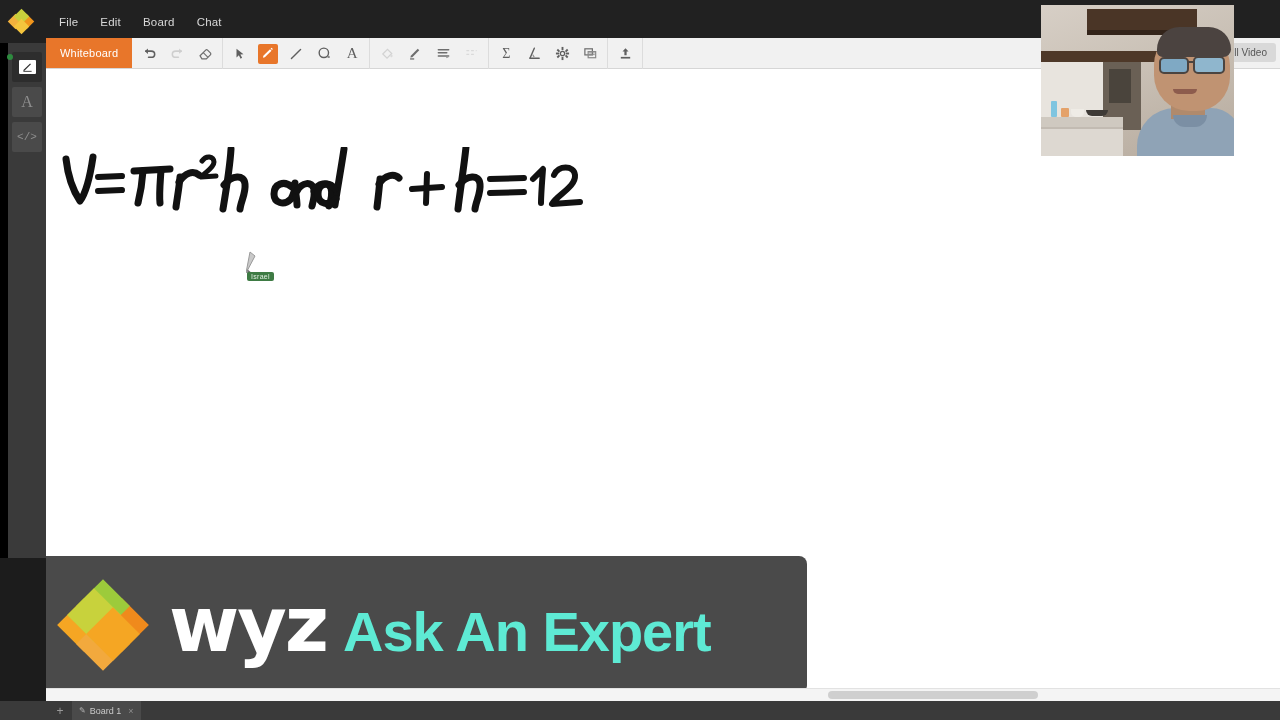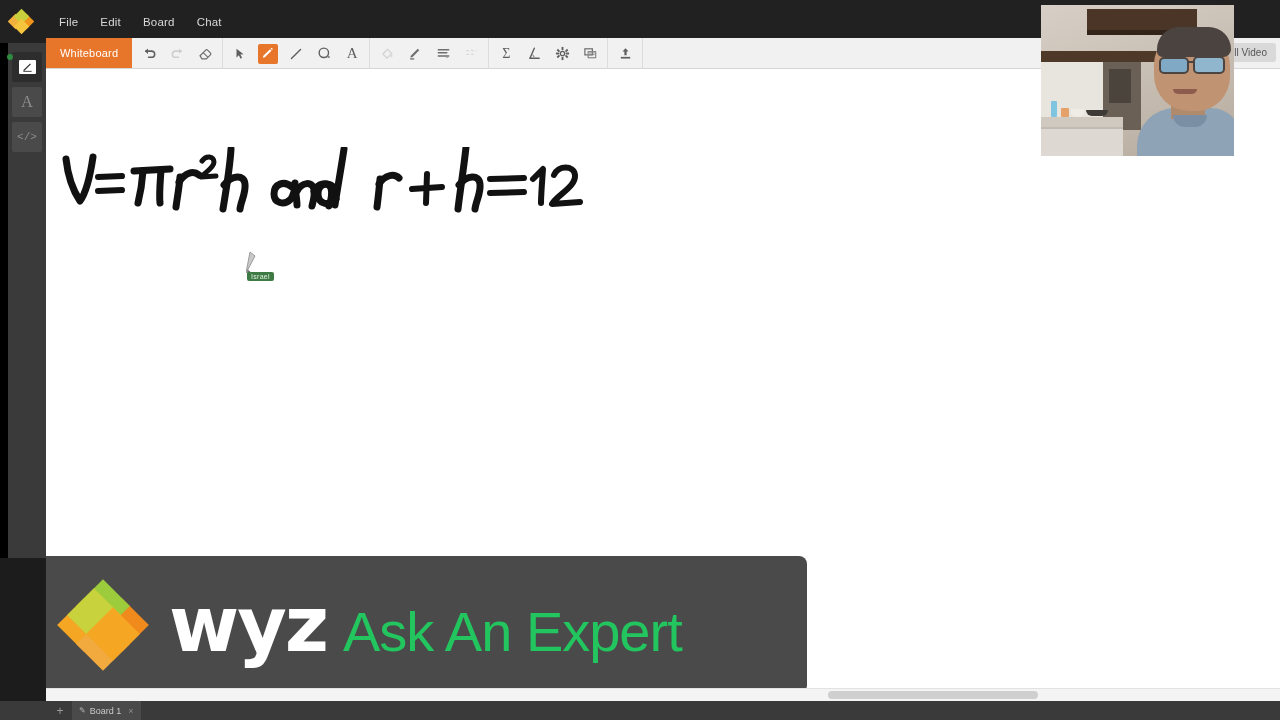--- a/index.html
+++ b/index.html
@@ -144,21 +144,21 @@
     background: #4a4a4a; border-radius: 8px;
     display: flex; align-items: center; padding-left: 28px; gap: 28px;
   }
   .wm-logo { position: relative; width: 76px; height: 76px; flex: 0 0 76px; }
   .wm-logo .d { position: absolute; width: 38px; height: 38px; transform: rotate(45deg); }
   .wm-text { display: flex; align-items: baseline; }
   .wm-wy { font-size: 76px; color: #fff; font-weight: bold; letter-spacing: -2px;
            font-family: "DejaVu Sans", sans-serif; }
   .wm-ant { font-size: 76px; color: #f5a623; font-weight: bold; letter-spacing: -2px;
             font-family: "DejaVu Sans", sans-serif; }
-  .wm-ask { font-size: 56px; color: #22c55e; font-weight: normal; margin-left: 16px;
+  .wm-ask { font-size: 56px; color: #5eead4; font-weight: bold; margin-left: 16px;
             font-family: "Liberation Sans", sans-serif; letter-spacing: -1px; }
 
   
   .hscroll {
     position: absolute; left: 46px; top: 688px; width: 1234px; height: 13px;
     background: #f4f4f4; border-top: 1px solid #e2e2e2;
   }
   .hscroll .thumb {
     position: absolute; left: 782px; top: 2px; width: 210px; height: 8px;
     background: #cfcfcf; border-radius: 4px; cursor: pointer;

